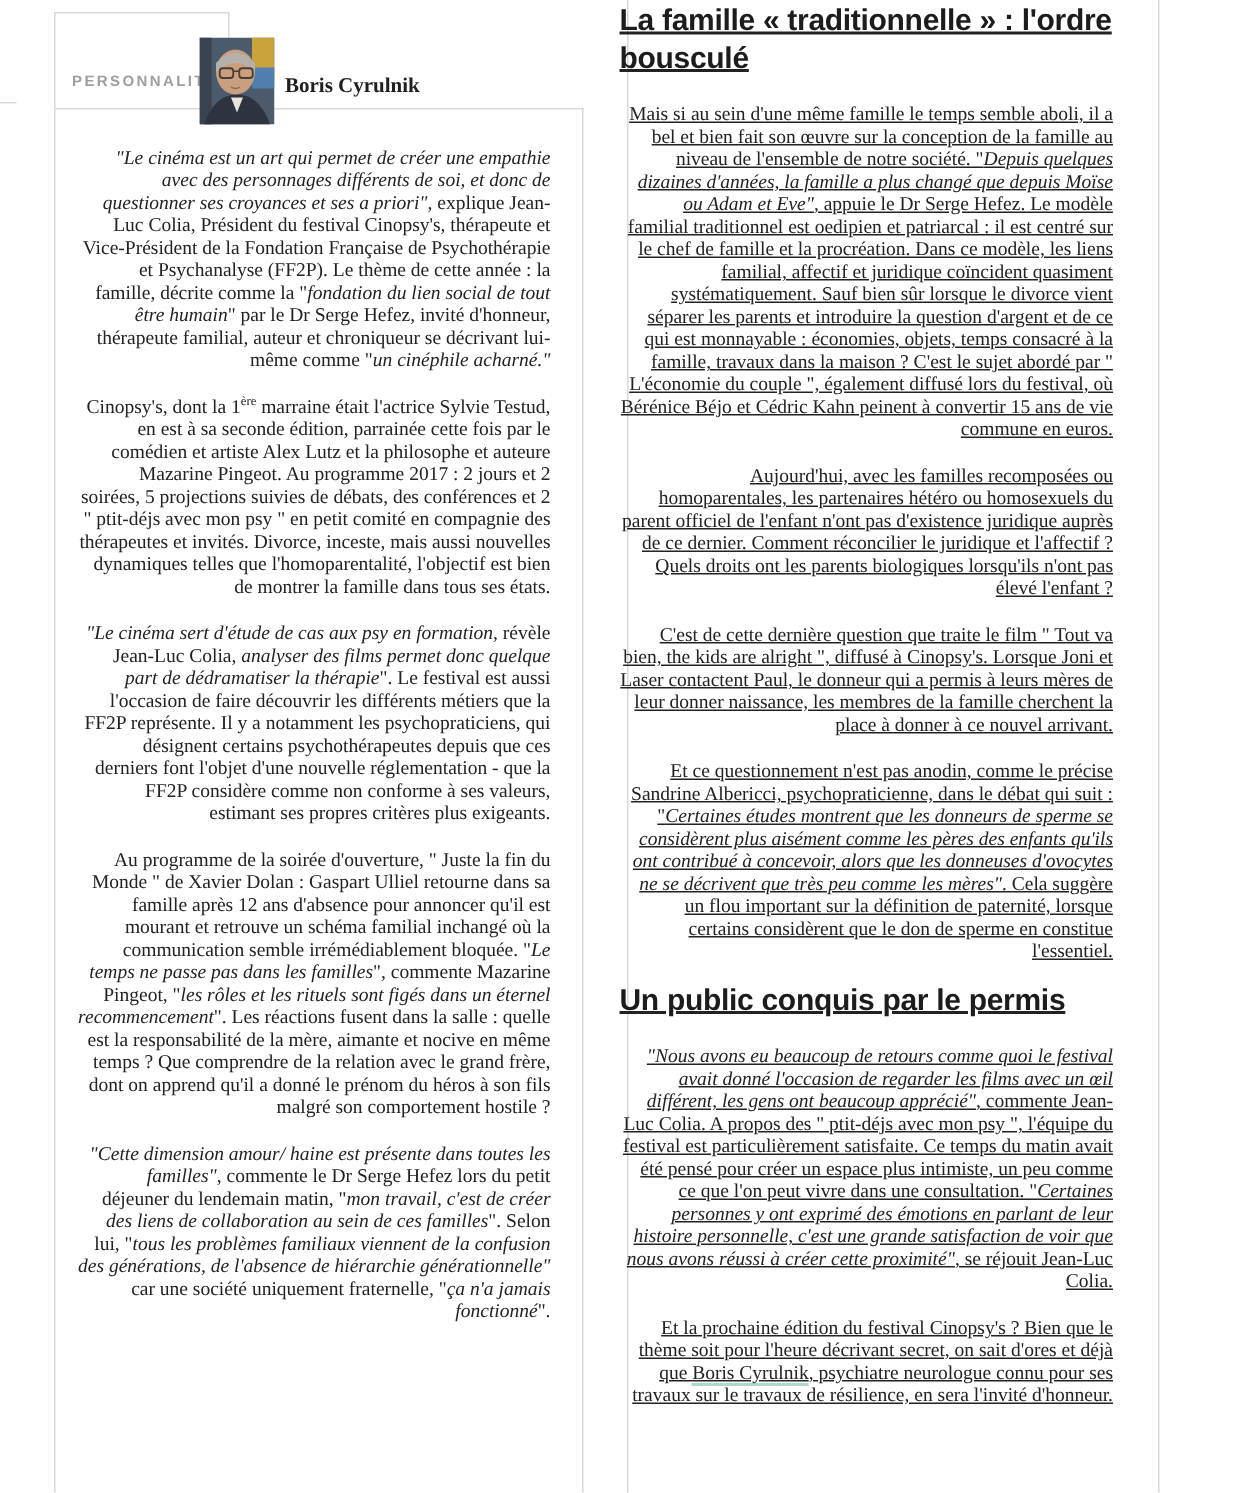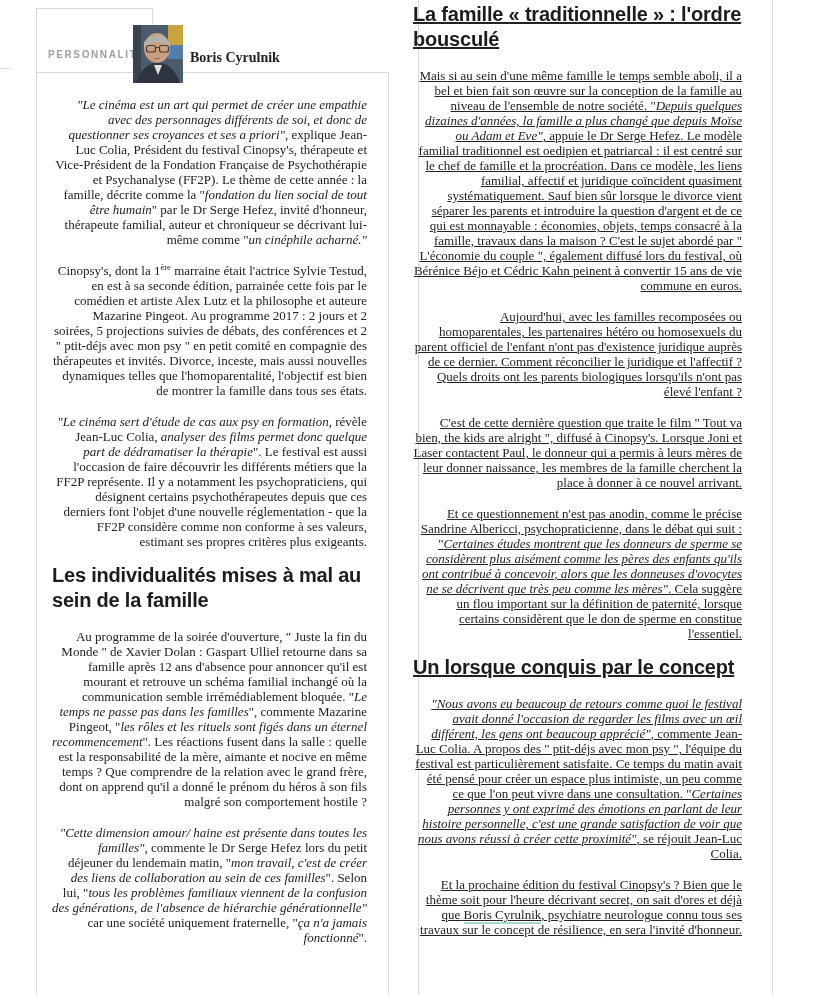--- a/index.html
+++ b/index.html
@@ -91,26 +91,25 @@
     <line x1="22.5" y1="22.5" x2="26.5" y2="22.5" stroke="#4a3d33" stroke-width="1"></line>
     <path d="M21 33 Q24 35 27 33" fill="none" stroke="#8a6a50" stroke-width="1"></path>
   </svg>
   <div id="author-name">Boris Cyrulnik</div>
 </div>
 
 <div class="article-col" id="col-left">
     <p><em>"Le cinéma est un art qui permet de créer une empathie avec des personnages différents de soi, et donc de questionner ses croyances et ses a priori"</em><span>, explique Jean-Luc Colia, Président du festival Cinopsy's, thérapeute et Vice-Président de la Fondation Française de Psychothérapie et Psychanalyse (FF2P). Le thème de cette année : la famille, décrite comme la "</span><em>fondation du lien social de tout être humain</em><span>" par le Dr Serge Hefez, invité d'honneur, thérapeute familial, auteur et chroniqueur se décrivant lui-même comme "</span><em>un cinéphile acharné."</em></p>
     <p><span>Cinopsy's, dont la 1</span><sup>ère</sup><span> marraine était l'actrice Sylvie Testud, en est à sa seconde édition, parrainée cette fois par le comédien et artiste Alex Lutz et la philosophe et auteure Mazarine Pingeot. Au programme 2017 : 2 jours et 2 soirées, 5 projections suivies de débats, des conférences et 2 " ptit-déjs avec mon psy " en petit comité en compagnie des thérapeutes et invités. Divorce, inceste, mais aussi nouvelles dynamiques telles que l'homoparentalité, l'objectif est bien de montrer la famille dans tous ses états.</span></p>
     <p><em>"Le cinéma sert d'étude de cas aux psy en formation,</em><span> révèle Jean-Luc Colia, </span><em>analyser des films permet donc quelque part de dédramatiser la thérapie</em><span>". Le festival est aussi l'occasion de faire découvrir les différents métiers que la FF2P représente. Il y a notamment les psychopraticiens, qui désignent certains psychothérapeutes depuis que ces derniers font l'objet d'une nouvelle réglementation - que la FF2P considère comme non conforme à ses valeurs, estimant ses propres critères plus exigeants.</span></p>
-    <h2>Les individualités mises à mal au sein de la famille</h2>
     <p><span>Au programme de la soirée d'ouverture, " Juste la fin du Monde " de Xavier Dolan : Gaspart Ulliel retourne dans sa famille après 12 ans d'absence pour annoncer qu'il est mourant et retrouve un schéma familial inchangé où la communication semble irrémédiablement bloquée. "</span><em>Le temps ne passe pas dans les familles</em><span>", commente Mazarine Pingeot, "</span><em>les rôles et les rituels sont figés dans un éternel recommencement</em><span>". Les réactions fusent dans la salle : quelle est la responsabilité de la mère, aimante et nocive en même temps ? Que comprendre de la relation avec le grand frère, dont on apprend qu'il a donné le prénom du héros à son fils malgré son comportement hostile ?</span></p>
     <p><em>"Cette dimension amour/ haine est présente dans toutes les familles"</em><span>, commente le Dr Serge Hefez lors du petit déjeuner du lendemain matin, "</span><em>mon travail, c'est de créer des liens de collaboration au sein de ces familles</em><span>". Selon lui, "</span><em>tous les problèmes familiaux viennent de la confusion des générations, de l'absence de hiérarchie générationnelle"</em><span> car une société uniquement fraternelle, "</span><em>ça n'a jamais fonctionné</em><span>".</span></p>
   </div>
 <div class="article-col" id="col-right">
     <h2>La famille « traditionnelle » : l'ordre bousculé</h2>
     <p><span>Mais si au sein d'une même famille le temps semble aboli, il a bel et bien fait son œuvre sur la conception de la famille au niveau de l'ensemble de notre société. "</span><em>Depuis quelques dizaines d'années, la famille a plus changé que depuis Moïse ou Adam et Eve"</em><span>, appuie le Dr Serge Hefez. Le modèle familial traditionnel est oedipien et patriarcal : il est centré sur le chef de famille et la procréation. Dans ce modèle, les liens familial, affectif et juridique coïncident quasiment systématiquement. Sauf bien sûr lorsque le divorce vient séparer les parents et introduire la question d'argent et de ce qui est monnayable : économies, objets, temps consacré à la famille, travaux dans la maison ? C'est le sujet abordé par " L'économie du couple ", également diffusé lors du festival, où Bérénice Béjo et Cédric Kahn peinent à convertir 15 ans de vie commune en euros.</span></p>
     <p><span>Aujourd'hui, avec les familles recomposées ou homoparentales, les partenaires hétéro ou homosexuels du parent officiel de l'enfant n'ont pas d'existence juridique auprès de ce dernier. Comment réconcilier le juridique et l'affectif ? Quels droits ont les parents biologiques lorsqu'ils n'ont pas élevé l'enfant ?</span></p>
     <p><span>C'est de cette dernière question que traite le film " Tout va bien, the kids are alright ", diffusé à Cinopsy's. Lorsque Joni et Laser contactent Paul, le donneur qui a permis à leurs mères de leur donner naissance, les membres de la famille cherchent la place à donner à ce nouvel arrivant.</span></p>
     <p><span>Et ce questionnement n'est pas anodin, comme le précise Sandrine Albericci, psychopraticienne, dans le débat qui suit : "</span><em>Certaines études montrent que les donneurs de sperme se considèrent plus aisément comme les pères des enfants qu'ils ont contribué à concevoir, alors que les donneuses d'ovocytes ne se décrivent que très peu comme les mères"</em><span>. Cela suggère un flou important sur la définition de paternité, lorsque certains considèrent que le don de sperme en constitue l'essentiel.</span></p>
-    <h2>Un lorsque conquis par le concept</h2>
+    <h2>Un public conquis par le permis</h2>
     <p><em>"Nous avons eu beaucoup de retours comme quoi le festival avait donné l'occasion de regarder les films avec un œil différent, les gens ont beaucoup apprécié"</em><span>, commente Jean-Luc Colia. A propos des " ptit-déjs avec mon psy ", l'équipe du festival est particulièrement satisfaite. Ce temps du matin avait été pensé pour créer un espace plus intimiste, un peu comme ce que l'on peut vivre dans une consultation. "</span><em>Certaines personnes y ont exprimé des émotions en parlant de leur histoire personnelle, c'est une grande satisfaction de voir que nous avons réussi à créer cette proximité"</em><span>, se réjouit Jean-Luc Colia.</span></p>
-    <p><span>Et la prochaine édition du festival Cinopsy's ? Bien que le thème soit pour l'heure décrivant secret, on sait d'ores et déjà que </span><a href="#" class="person-link">Boris Cyrulnik</a><span>, psychiatre neurologue connu tous ses travaux sur le concept de résilience, en sera l'invité d'honneur.</span></p>
+    <p><span>Et la prochaine édition du festival Cinopsy's ? Bien que le thème soit pour l'heure décrivant secret, on sait d'ores et déjà que </span><a href="#" class="person-link">Boris Cyrulnik</a><span>, psychiatre neurologue connu pour ses travaux sur le travaux de résilience, en sera l'invité d'honneur.</span></p>
   </div>
 
 </body></html>

